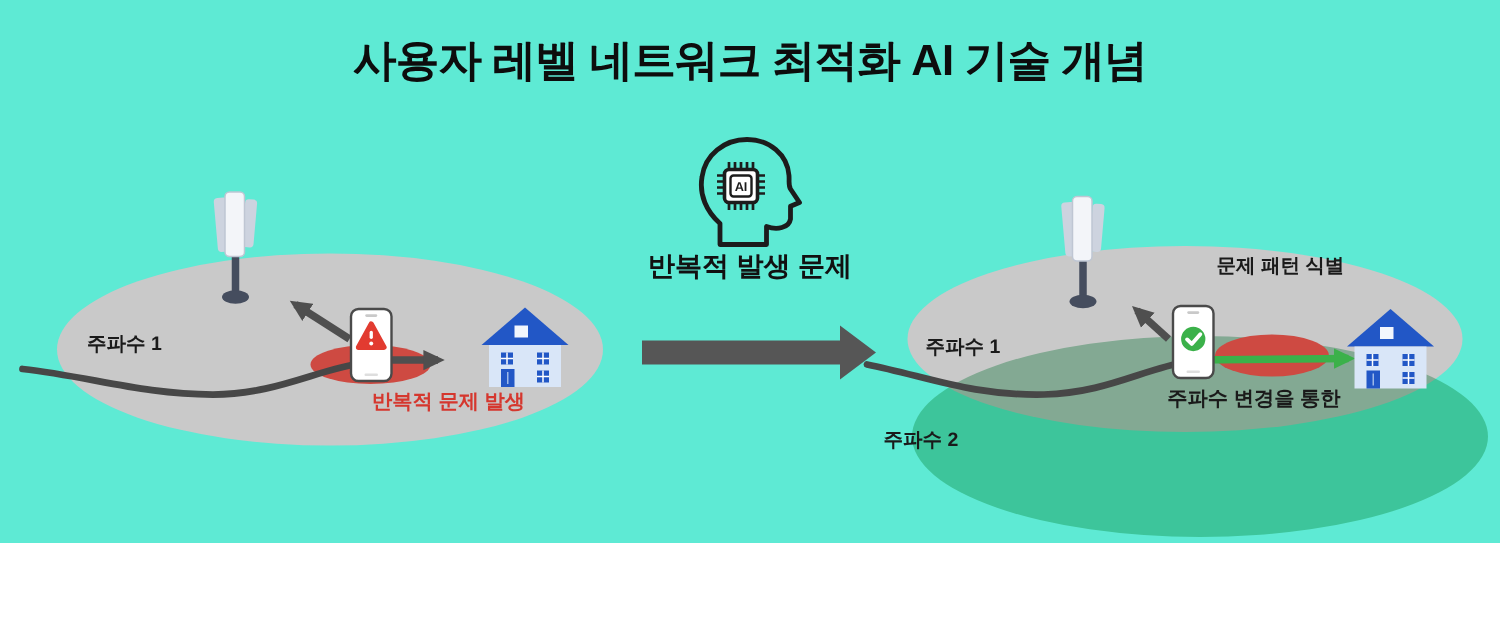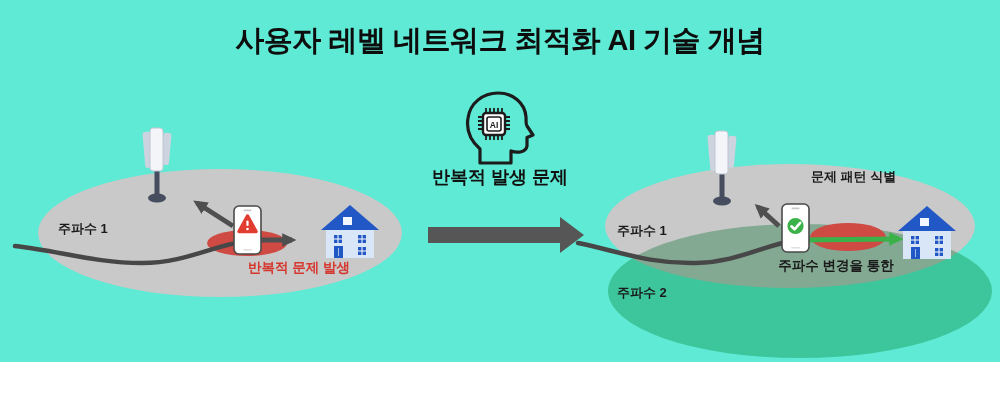--- a/index.html
+++ b/index.html
@@ -16,21 +16,21 @@
   .label .line{display:block;}
   .freq1-left{left:58px;top:221px;}
   .report-label{left:204px;top:176px;}
   .problem-label{left:200px;top:260px;color:#d5372e;font-weight:700;font-size:13.5px;margin-left:48px;}
   .ai-caption{left:500px;top:167px;transform:translateX(-50%);text-align:left;
     font-size:18px;font-weight:700;line-height:21px;color:#111;}
   .pattern-label{left:811px;top:167px;line-height:20px;}
   .solution-label{left:836px;top:256px;transform:translateX(-50%);text-align:left;
     font-size:13.5px;line-height:20px;}
   .freq1-right{left:617px;top:223px;}
-  .freq2-right{left:617px;top:285px;}
+  .freq2-right{left:589px;top:285px;}
   .blend-multiply{mix-blend-mode:multiply;}
 </style>
 </head>
 <body>
 
 <div class="canvas">
 
   <div class="title">사용자 레벨 네트워크 최적화 AI 기술 개념</div>
 
   <svg class="scene" width="1000" height="420" viewBox="0 0 1000 420">

